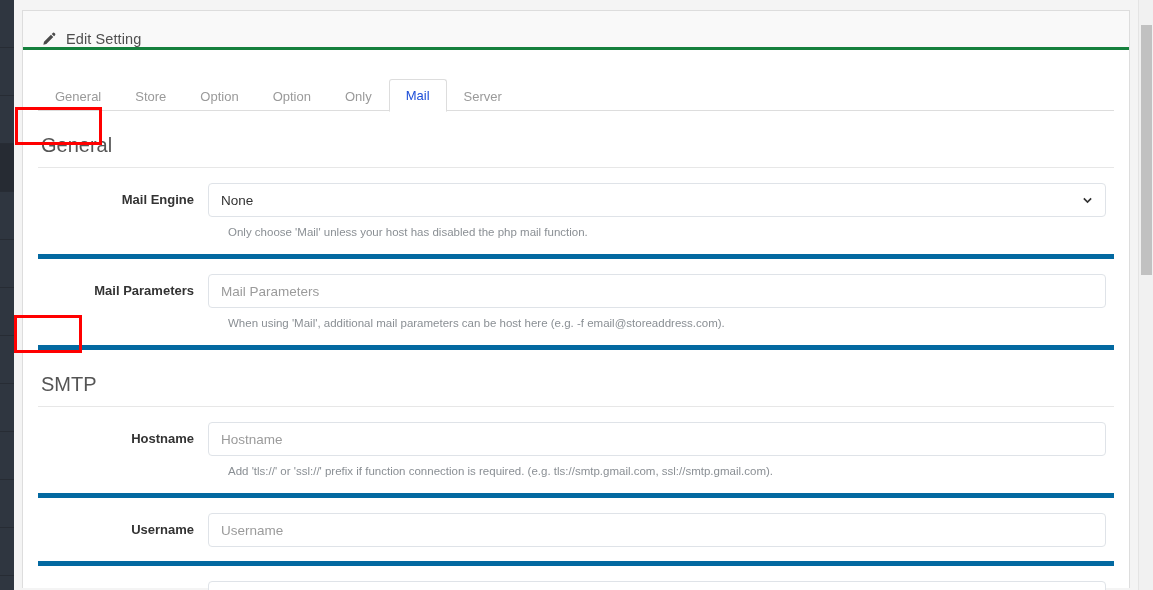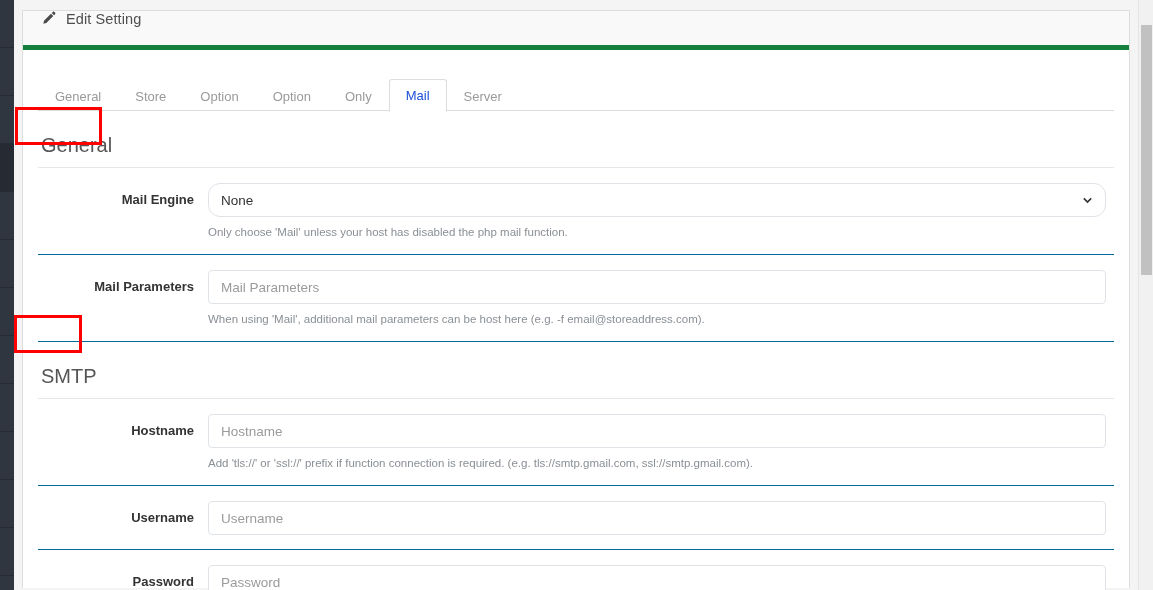--- a/index.html
+++ b/index.html
@@ -36,22 +36,22 @@
     position: absolute; left: 22px; top: 10px;
     width: 1108px; height: 578px;
     background: #ffffff;
     border: 1px solid #dddddd;
     border-bottom: none;
   }
 
   .card-header {
     height: 39px;
     background: #f9f9f9;
-    border-bottom: 5px solid #15803d;
-    display: flex; align-items: flex-start;
+    border-bottom: 3px solid #15803d;
+    display: flex; align-items: flex-end;
     padding-left: 18px;
     gap: 10px;
   }
   .pencil-icon { display: flex; align-items: center; color: #4a4a4a; }
   .card-header-title {
     font-size: 14.5px; color: #4f4f4f; letter-spacing: .1px;
   }
 
   
   .tabs {
@@ -99,21 +99,21 @@
     pointer-events: none;
   }
   #hl-general { left: 15px; top: 107px; width: 87px; height: 38px; }
   #hl-smtp    { left: 14px; top: 315px; width: 68px; height: 38px; }
 
   
   .form-row {
     display: flex;
     align-items: flex-start;
     padding: 15px 0 14px 0;
-    border-bottom: 1px solid #0369a1;
+    border-bottom: 5px solid #0369a1;
   }
   .form-row:last-child { border-bottom: 1px solid #eeeeee; }
   .form-label {
     width: 170px;
     flex: 0 0 170px;
     text-align: right;
     padding-right: 14px;
     padding-top: 9px;
     font-size: 13px;
     font-weight: bold;
@@ -137,28 +137,28 @@
 
   .select-wrap { position: relative; }
   .select-wrap .chev {
     position: absolute; right: 12px; top: 50%;
     transform: translateY(-50%);
     pointer-events: none; color: #333; display: flex;
   }
   select.inp {
     appearance: none; -webkit-appearance: none; -moz-appearance: none;
     padding-right: 32px;
-    border-radius: 12px;
   }
 
   .help {
     margin-top: 7px;
     font-size: 11.5px;
     color: #8a8f94;
     line-height: 1.4;
+    margin-left: 20px;
   }
 </style>
 </head>
 <body>
 
 <div id="app">
 
   <div class="left-rail">
     <div class="rail-seg"></div>
     <div class="rail-seg"></div>

